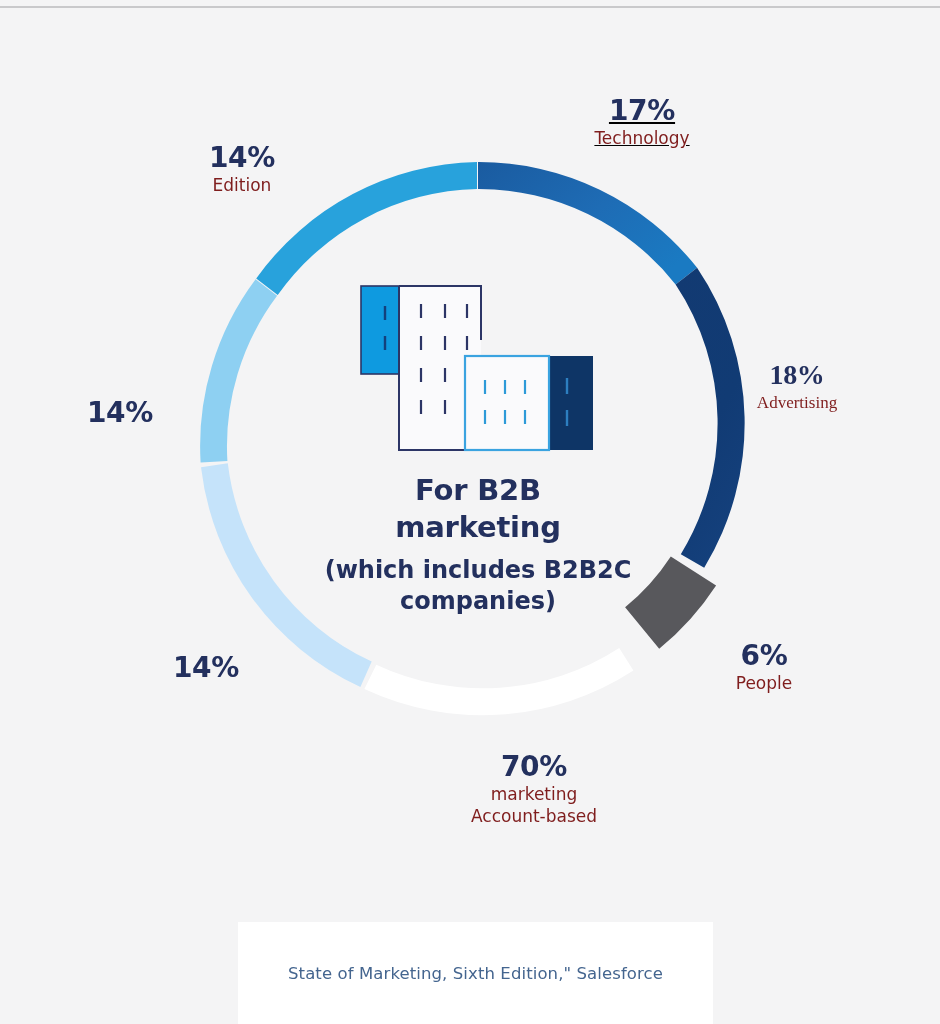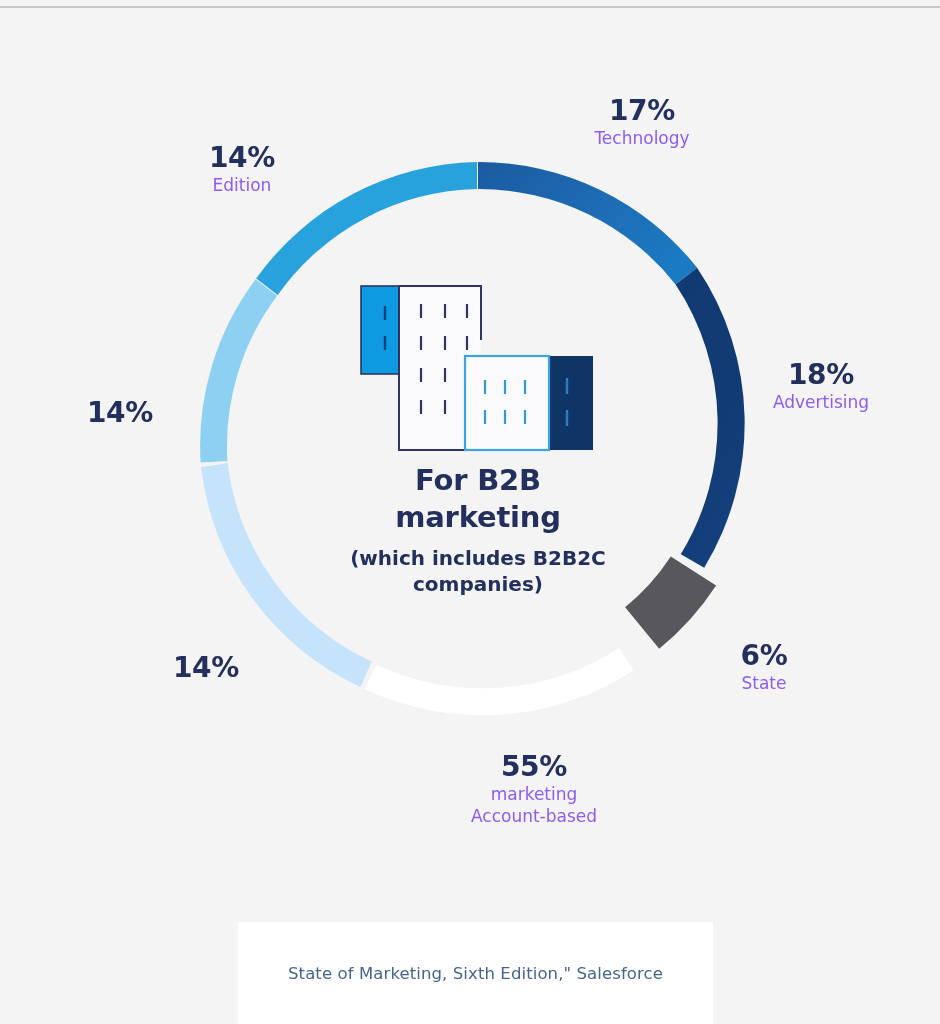--- a/index.html
+++ b/index.html
@@ -51,58 +51,58 @@
     width: 320px;
     text-align: center;
   }
   #buildings-illustration {
     width: 266px;
     height: 200px;
     margin: 0 auto;
     display: block;
   }
   #center-heading {
-    margin-top: 0;
+    margin-top: 10px;
     font-size: 29px;
     font-weight: bold;
     line-height: 1.28;
     color: #23305e;
     letter-spacing: -0.2px;
     text-align: center;
   }
   #center-sub {
     margin-top: 9px;
-    font-size: 20px;
+    font-size: 24px;
     font-weight: bold;
     line-height: 1.3;
     color: #23305e;
   }
 
   
   .seg-label {
     position: absolute;
     text-align: center;
     width: 210px;
   }
   .seg-pct {
     font-size: 28px;
     font-weight: bold;
     color: #23305e;
     line-height: 1.05;
     letter-spacing: -0.3px;
   }
   .seg-name {
     font-size: 17px;
-    color: #8b5cf6;
+    color: #7f1d1d;
     line-height: 1.28;
     margin-top: 3px;
   }
 
-  #label-technology { left: 537px; top: 96px; }
-  #label-advertising { left: 716px; top: 360px; }
+  #label-technology { left: 537px; top: 96px; text-decoration: underline; }
+  #label-advertising { left: 692px; top: 360px; font-family: Liberation Serif, serif; }
   #label-others { left: 659px; top: 641px; }
   #label-abm { left: 429px; top: 752px; }
   #label-content { left: 101px; top: 653px; }
   #label-research { left: 15px; top: 398px; }
   #label-people { left: 137px; top: 143px; }
 
   
   #caption-box {
     position: absolute;
     left: 238px;
@@ -237,25 +237,25 @@
       <div class="seg-name">Technology</div>
     </div>
 
     <div class="seg-label" id="label-advertising">
       <div class="seg-pct">18%</div>
       <div class="seg-name">Advertising</div>
     </div>
 
     <div class="seg-label" id="label-others">
       <div class="seg-pct">6%</div>
-      <div class="seg-name">State</div>
+      <div class="seg-name">People</div>
     </div>
 
     <div class="seg-label" id="label-abm">
-      <div class="seg-pct">55%</div>
+      <div class="seg-pct">70%</div>
       <div class="seg-name">
         <div>marketing</div>
         <div>Account-based</div>
       </div>
     </div>
 
     <div class="seg-label" id="label-content">
       <div class="seg-pct">14%</div>
     </div>
 

